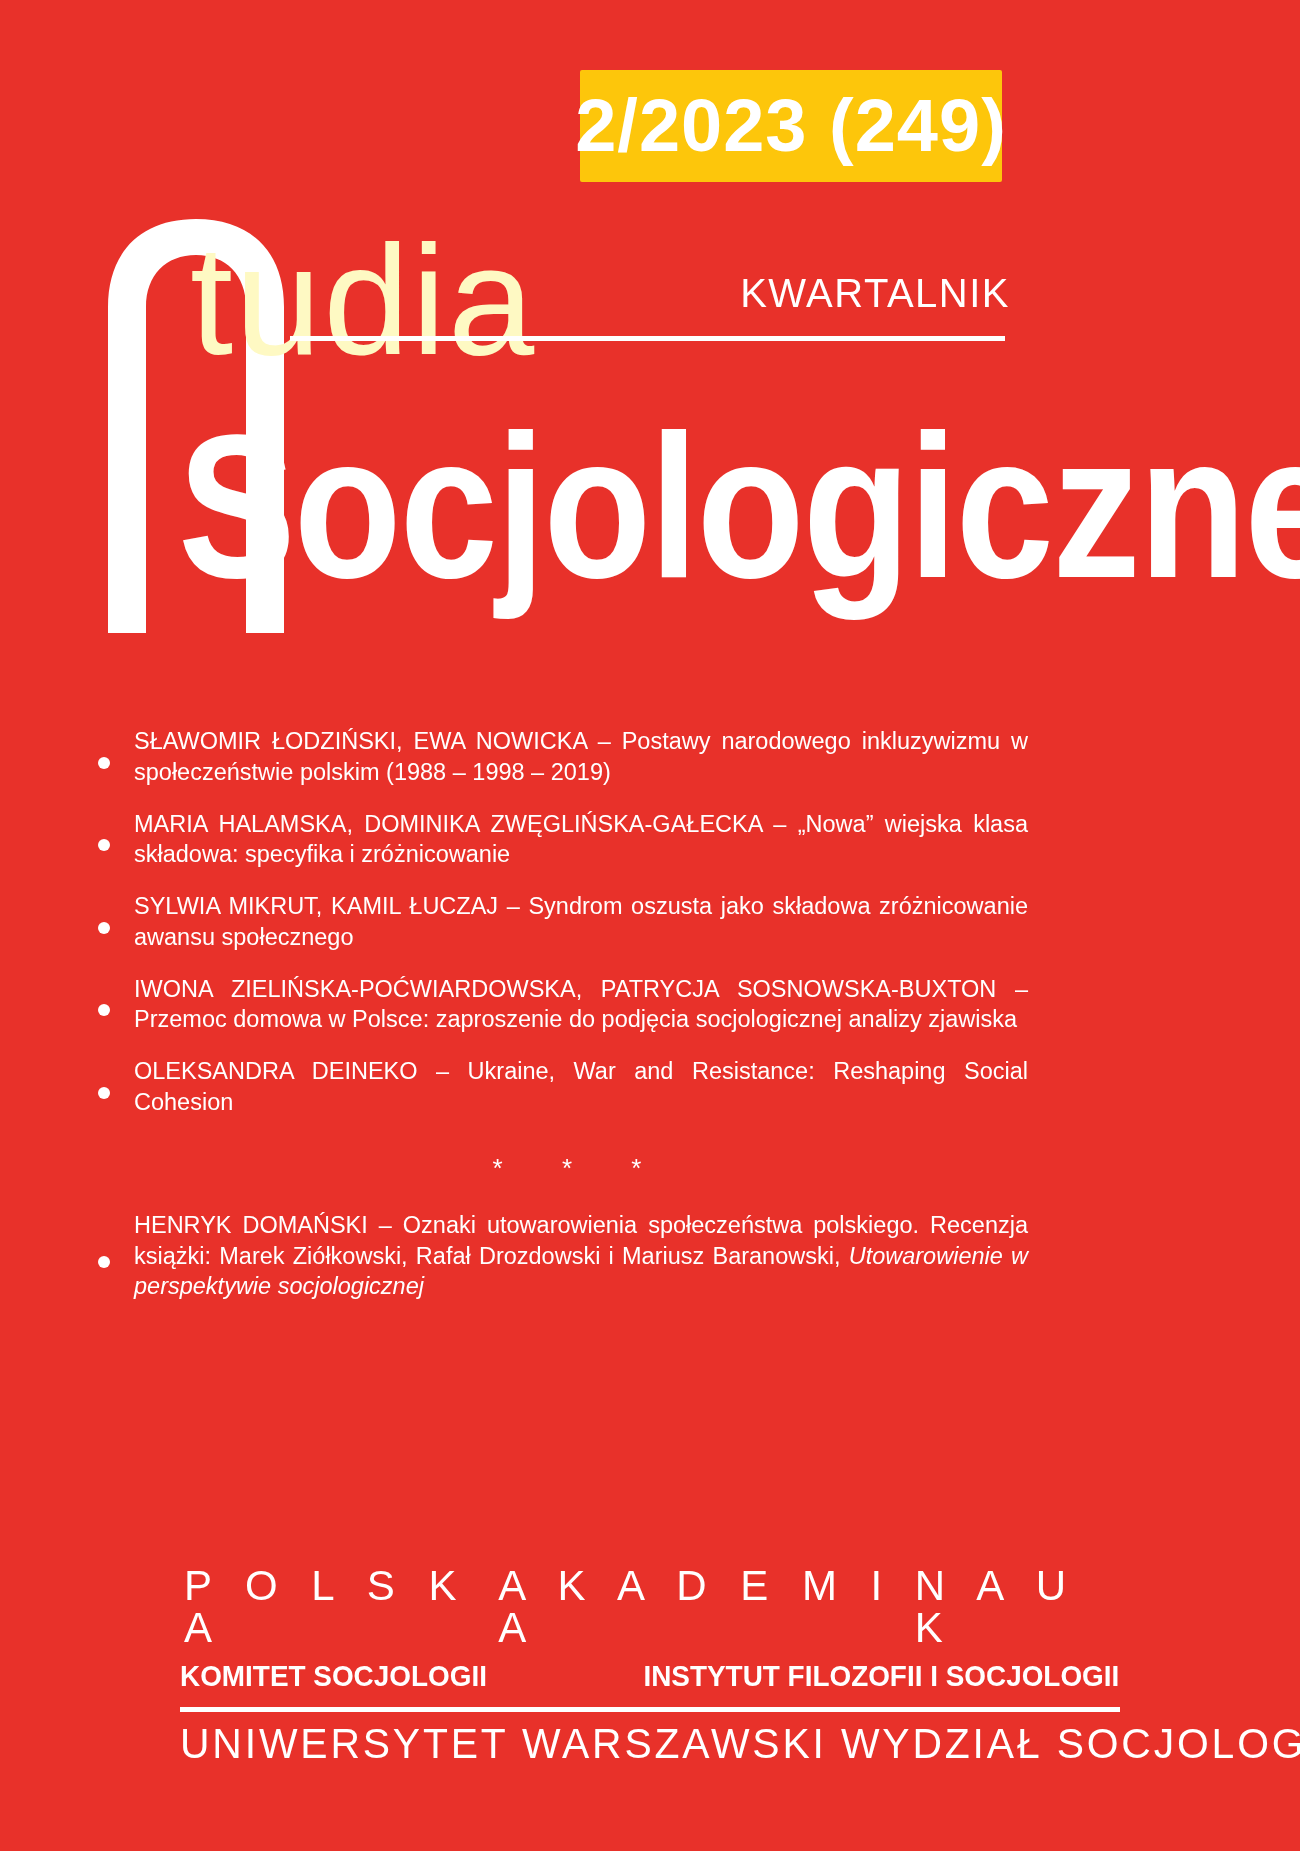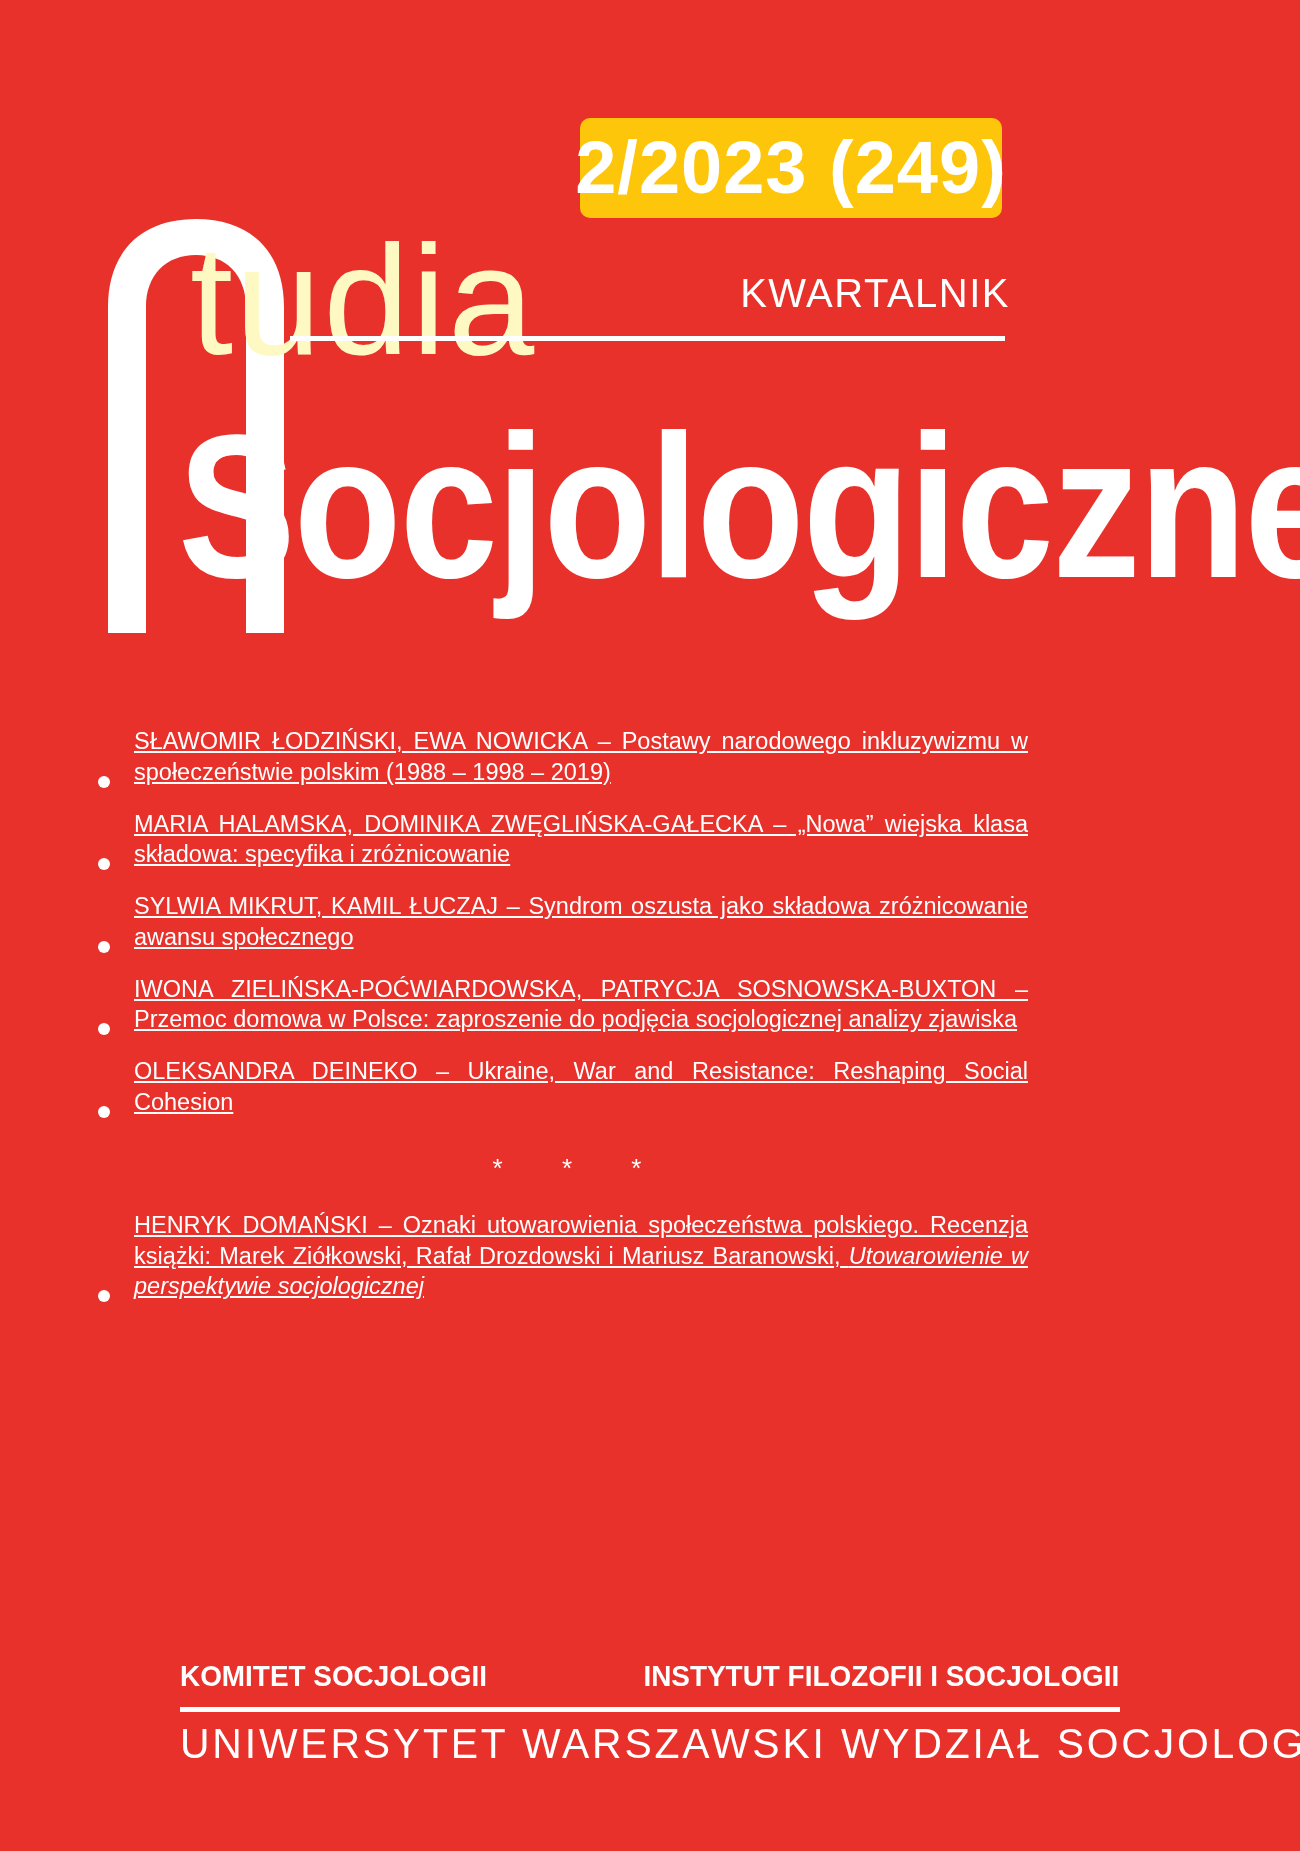--- a/index.html
+++ b/index.html
@@ -19,27 +19,26 @@
     overflow: hidden;
     color: #ffffff;
   }
 
   
   .issue-badge {
     position: absolute;
     left: 580px;
     top: 70px;
     width: 422px;
-    height: 100px;
+    height: 112px;
     background: #fdc60b;
-    border-radius: 10px;
+    border-radius: 2px;
     display: flex;
     align-items: center;
     justify-content: center;
-    margin-top: 48px;
   }
   .issue-badge .issue-text {
     font-family: "Liberation Sans", sans-serif;
     font-weight: bold;
     font-size: 74px;
     letter-spacing: 1px;
     color: #ffffff;
     line-height: 1;
     white-space: nowrap;
   }
@@ -114,23 +113,22 @@
 
   
   .contents {
     position: absolute;
     left: 98px;
     top: 726px;
     width: 930px;
   }
   .toc-item {
     display: flex;
-    align-items: flex-end;
+    align-items: center;
     margin-bottom: 21px;
-    text-decoration: underline;
   }
   .toc-bullet {
     flex: 0 0 auto;
     width: 12px;
     height: 12px;
     border-radius: 50%;
     background: #ffffff;
     margin: 12px 24px 0 0;
   }
   .toc-text {
@@ -280,20 +278,25 @@
     <div class="toc-item">
       <span class="toc-bullet"></span>
       <span class="toc-text"><span>HENRYK DOMAŃSKI – Oznaki utowarowienia społeczeństwa polskiego. Recenzja książki: Marek Ziółkowski, Rafał Drozdowski i Mariusz Baranowski, </span><i>Utowarowienie w perspektywie socjologicznej</i></span>
     </div>
 
   </div>
 
   <div class="footer">
     <div class="footer-inner">
 
+      <div class="pan-line">
+        <span>P O L S K A</span>
+        <span>A K A D E M I A</span>
+        <span>N A U K</span>
+      </div>
 
       <div class="dept-line">
         <span>KOMITET SOCJOLOGII</span>
         <span>INSTYTUT FILOZOFII I SOCJOLOGII</span>
       </div>
 
       <div class="divider"></div>
 
       <div class="uw-line">UNIWERSYTET  WARSZAWSKI  WYDZIAŁ  SOCJOLOGII</div>
 

